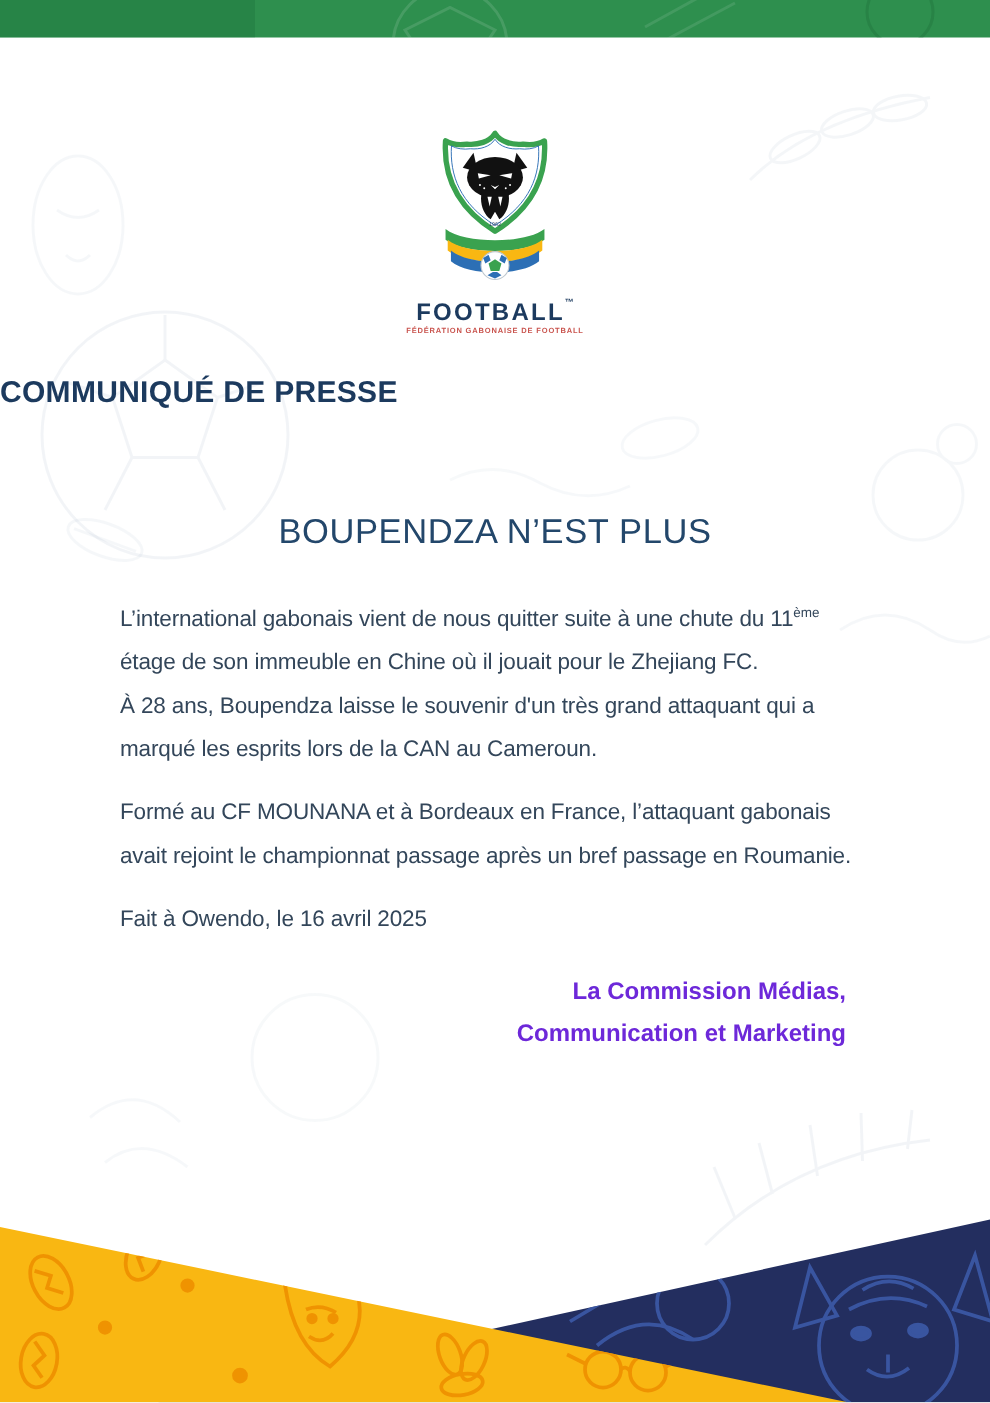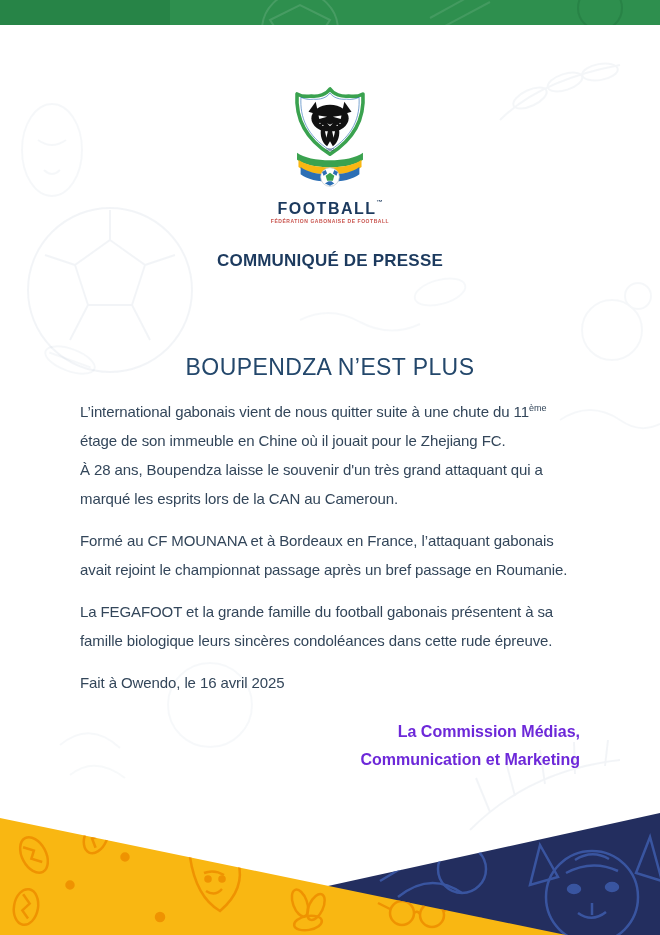--- a/index.html
+++ b/index.html
@@ -18,33 +18,33 @@
   .wordmark{
     margin-top:3px;font-size:16px;font-weight:bold;letter-spacing:1.5px;
     color:#1C3A5E;line-height:18px;
   }
   .wordmark sup{font-size:6px;letter-spacing:0;vertical-align:10px;}
   .tagline{
     font-size:5px;letter-spacing:0.55px;color:#C9544E;line-height:7px;font-weight:bold;
   }
   
   .title{
-    position:absolute;top:251px;left:0;width:660px;text-align:center;z-index:3;
-    font-size:17px;font-weight:bold;color:#1C3A5E;letter-spacing:0.2px;margin:0;
+    position:absolute;top:251px;left:0;width:660px;text-align:left;z-index:3;
+    font-size:20px;font-weight:bold;color:#1C3A5E;letter-spacing:0.2px;margin:0;
   }
   .subtitle{
-    position:absolute;top:354px;left:0;width:660px;text-align:center;z-index:3;
+    position:absolute;top:341px;left:0;width:660px;text-align:center;z-index:3;
     font-size:23px;font-weight:normal;color:#23476B;letter-spacing:0.4px;margin:0;
   }
   
   .content{
     position:absolute;top:394px;left:80px;width:500px;z-index:3;
     color:#33465A;font-size:15px;line-height:29px;letter-spacing:-0.1px;
   }
-  .content p{margin:0 0 13px 0;white-space:pre;}
+  .content p{margin:0 16px 13px 0;white-space:pre;}
   .content sup{font-size:9px;letter-spacing:0;vertical-align:6px;}
   .dateline{text-align:left;margin-top:9px !important;}
   .signature{
     text-align:right;margin-top:21px !important;
     font-weight:bold;color:#6d28d9;font-size:16px;line-height:28px;letter-spacing:0;
   }
   
   .bottom-bands{position:absolute;left:0;bottom:0;z-index:2;display:block;}
 </style>
 </head>
@@ -151,22 +151,20 @@
   <h1 class="title">COMMUNIQUÉ DE PRESSE</h1>
   <h2 class="subtitle">BOUPENDZA N’EST PLUS</h2>
 
   <div class="content">
     <p><span>L’international gabonais vient de nous quitter suite à une chute du 11</span><sup>ème</sup><span>
 étage de son immeuble en Chine où il jouait pour le Zhejiang FC.
 À 28 ans, Boupendza laisse le souvenir d'un très grand attaquant qui a
 marqué les esprits lors de la CAN au Cameroun.</span></p>
     <p>Formé au CF MOUNANA et à Bordeaux en France, l’attaquant gabonais
 avait rejoint le championnat passage après un bref passage en Roumanie.</p>
-    <p>La FEGAFOOT et la grande famille du football gabonais présentent à sa
-famille biologique leurs sincères condoléances dans cette rude épreuve.</p>
     <p class="dateline">Fait à Owendo, le 16 avril 2025</p>
     <p class="signature"><span>La Commission Médias,</span><br><span>Communication et Marketing</span></p>
   </div>
 
   <svg class="bottom-bands" width="660" height="150" viewBox="0 0 660 150">
     <defs>
       <clipPath id="clipNavy">
           <polygon points="105,150 660,28 660,150"></polygon>
         </clipPath>
       <clipPath id="clipYellow">

